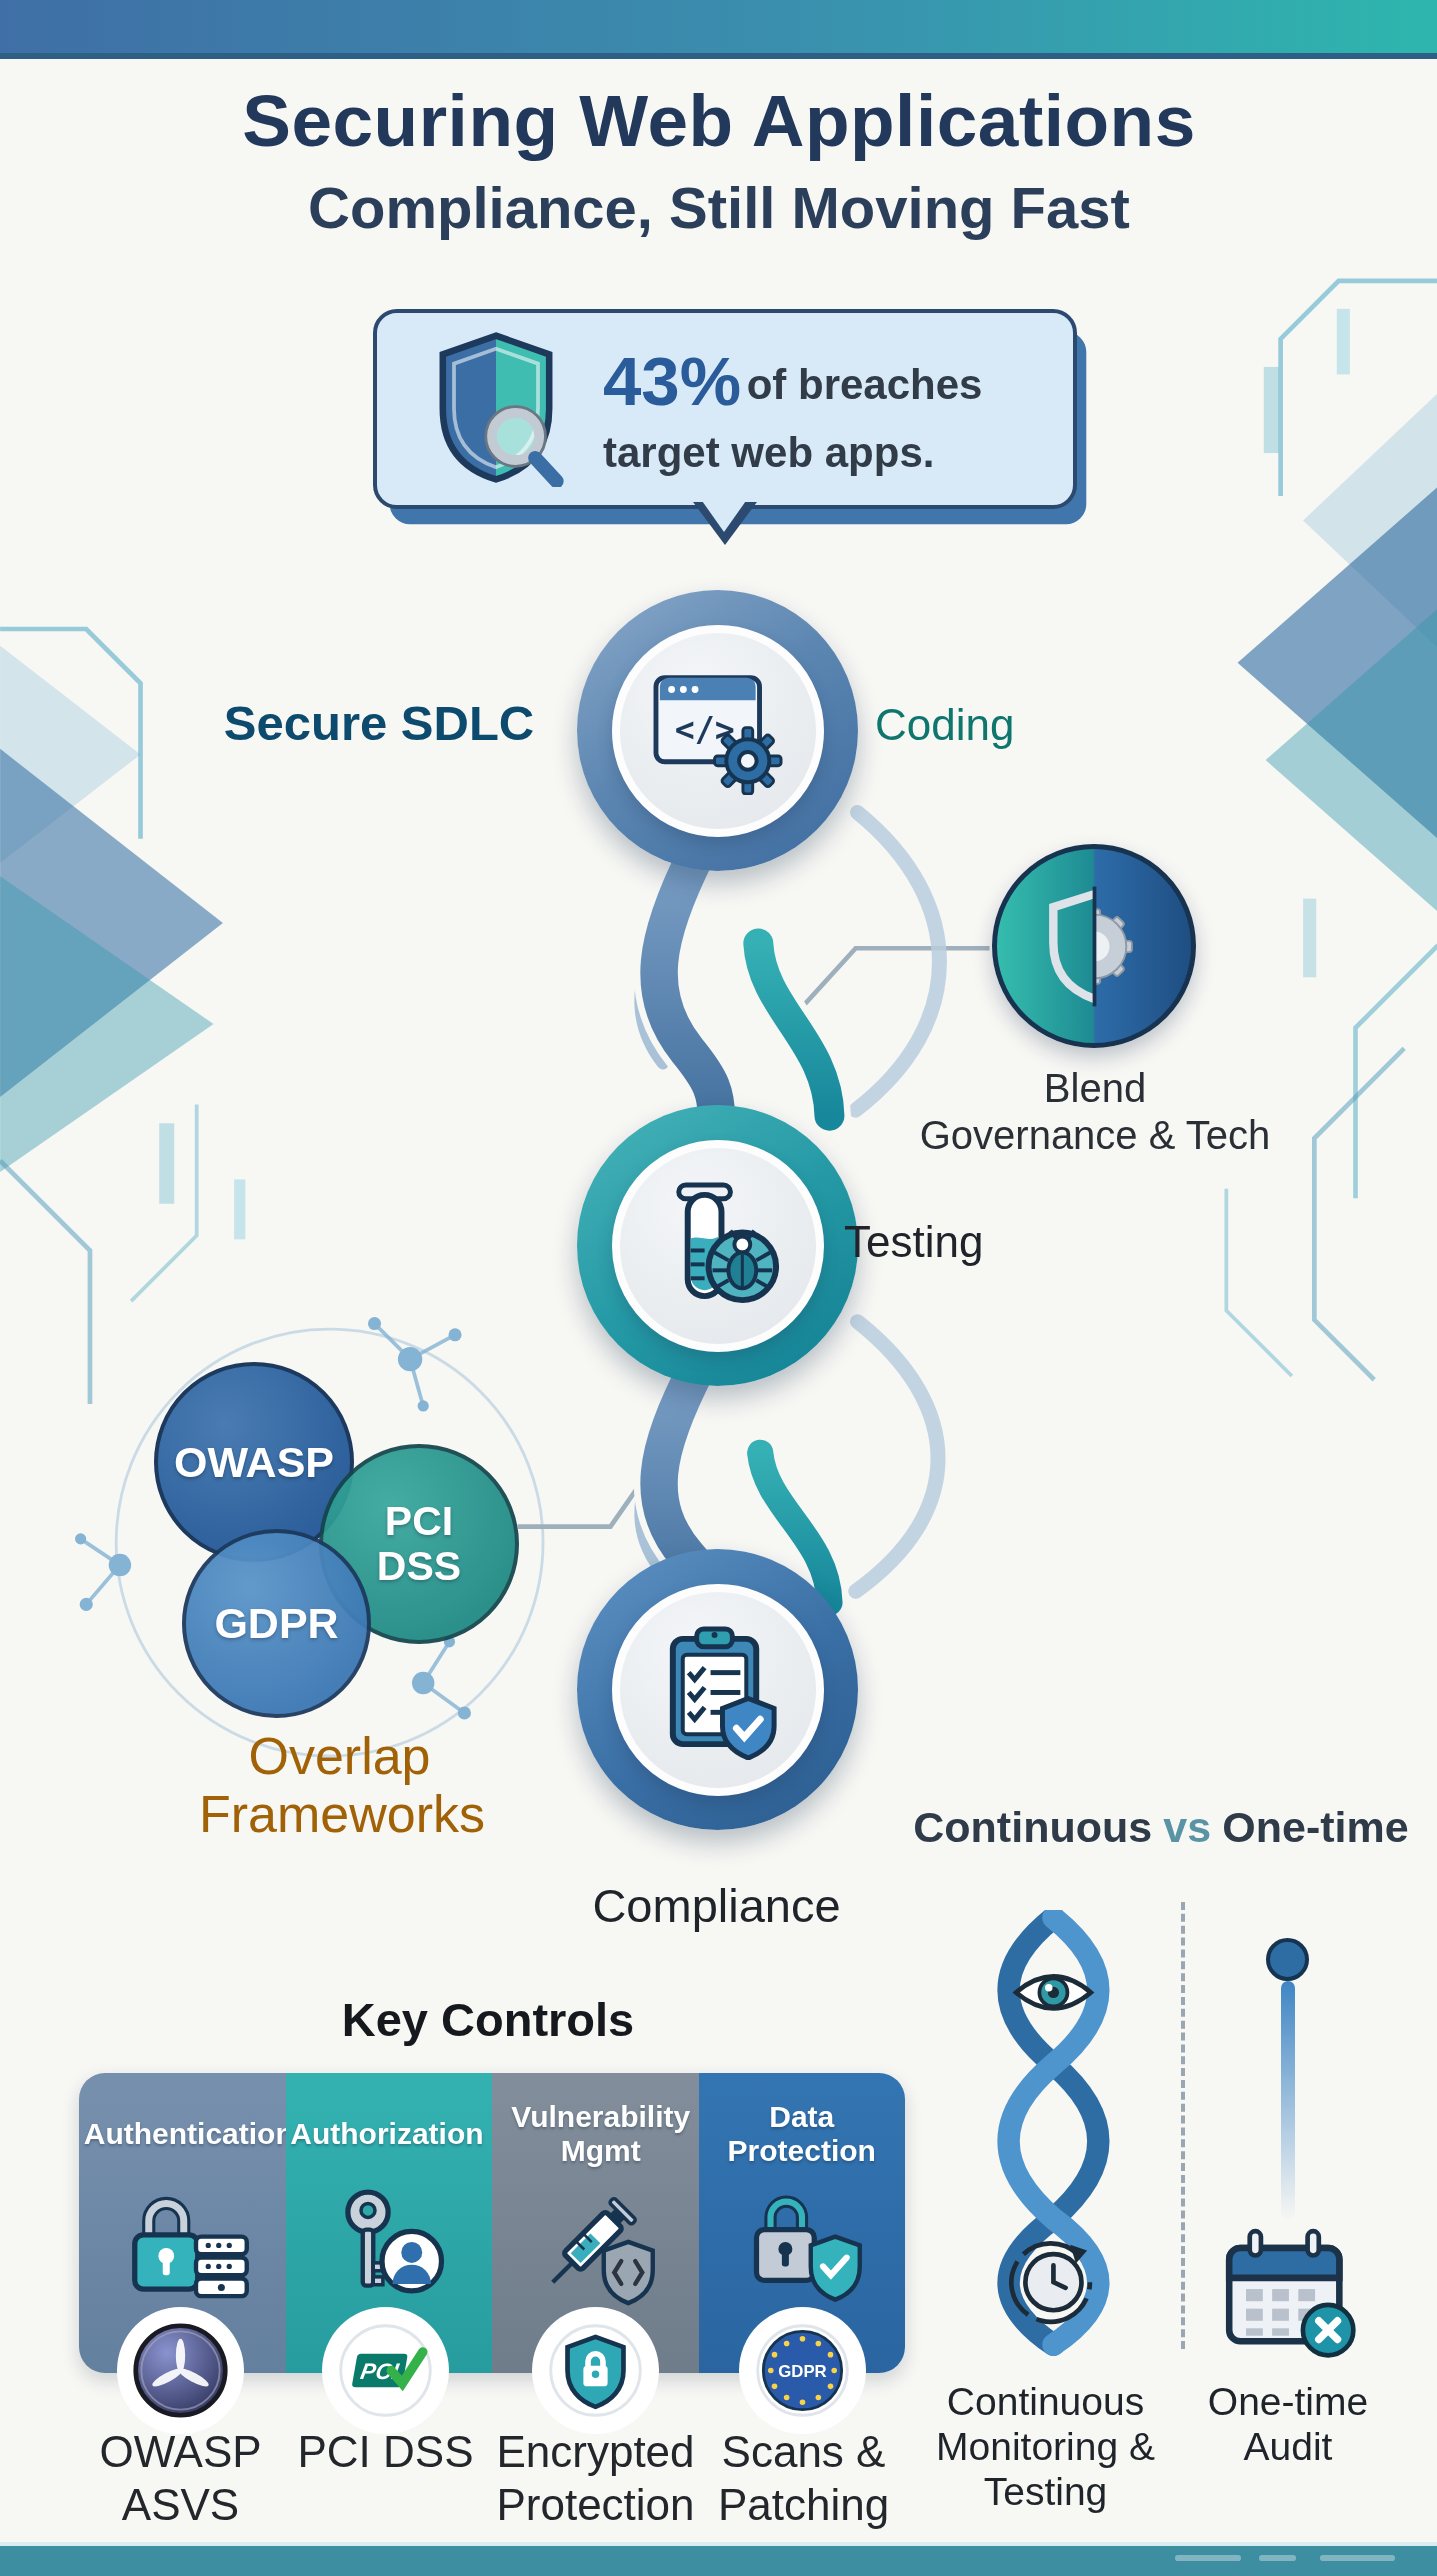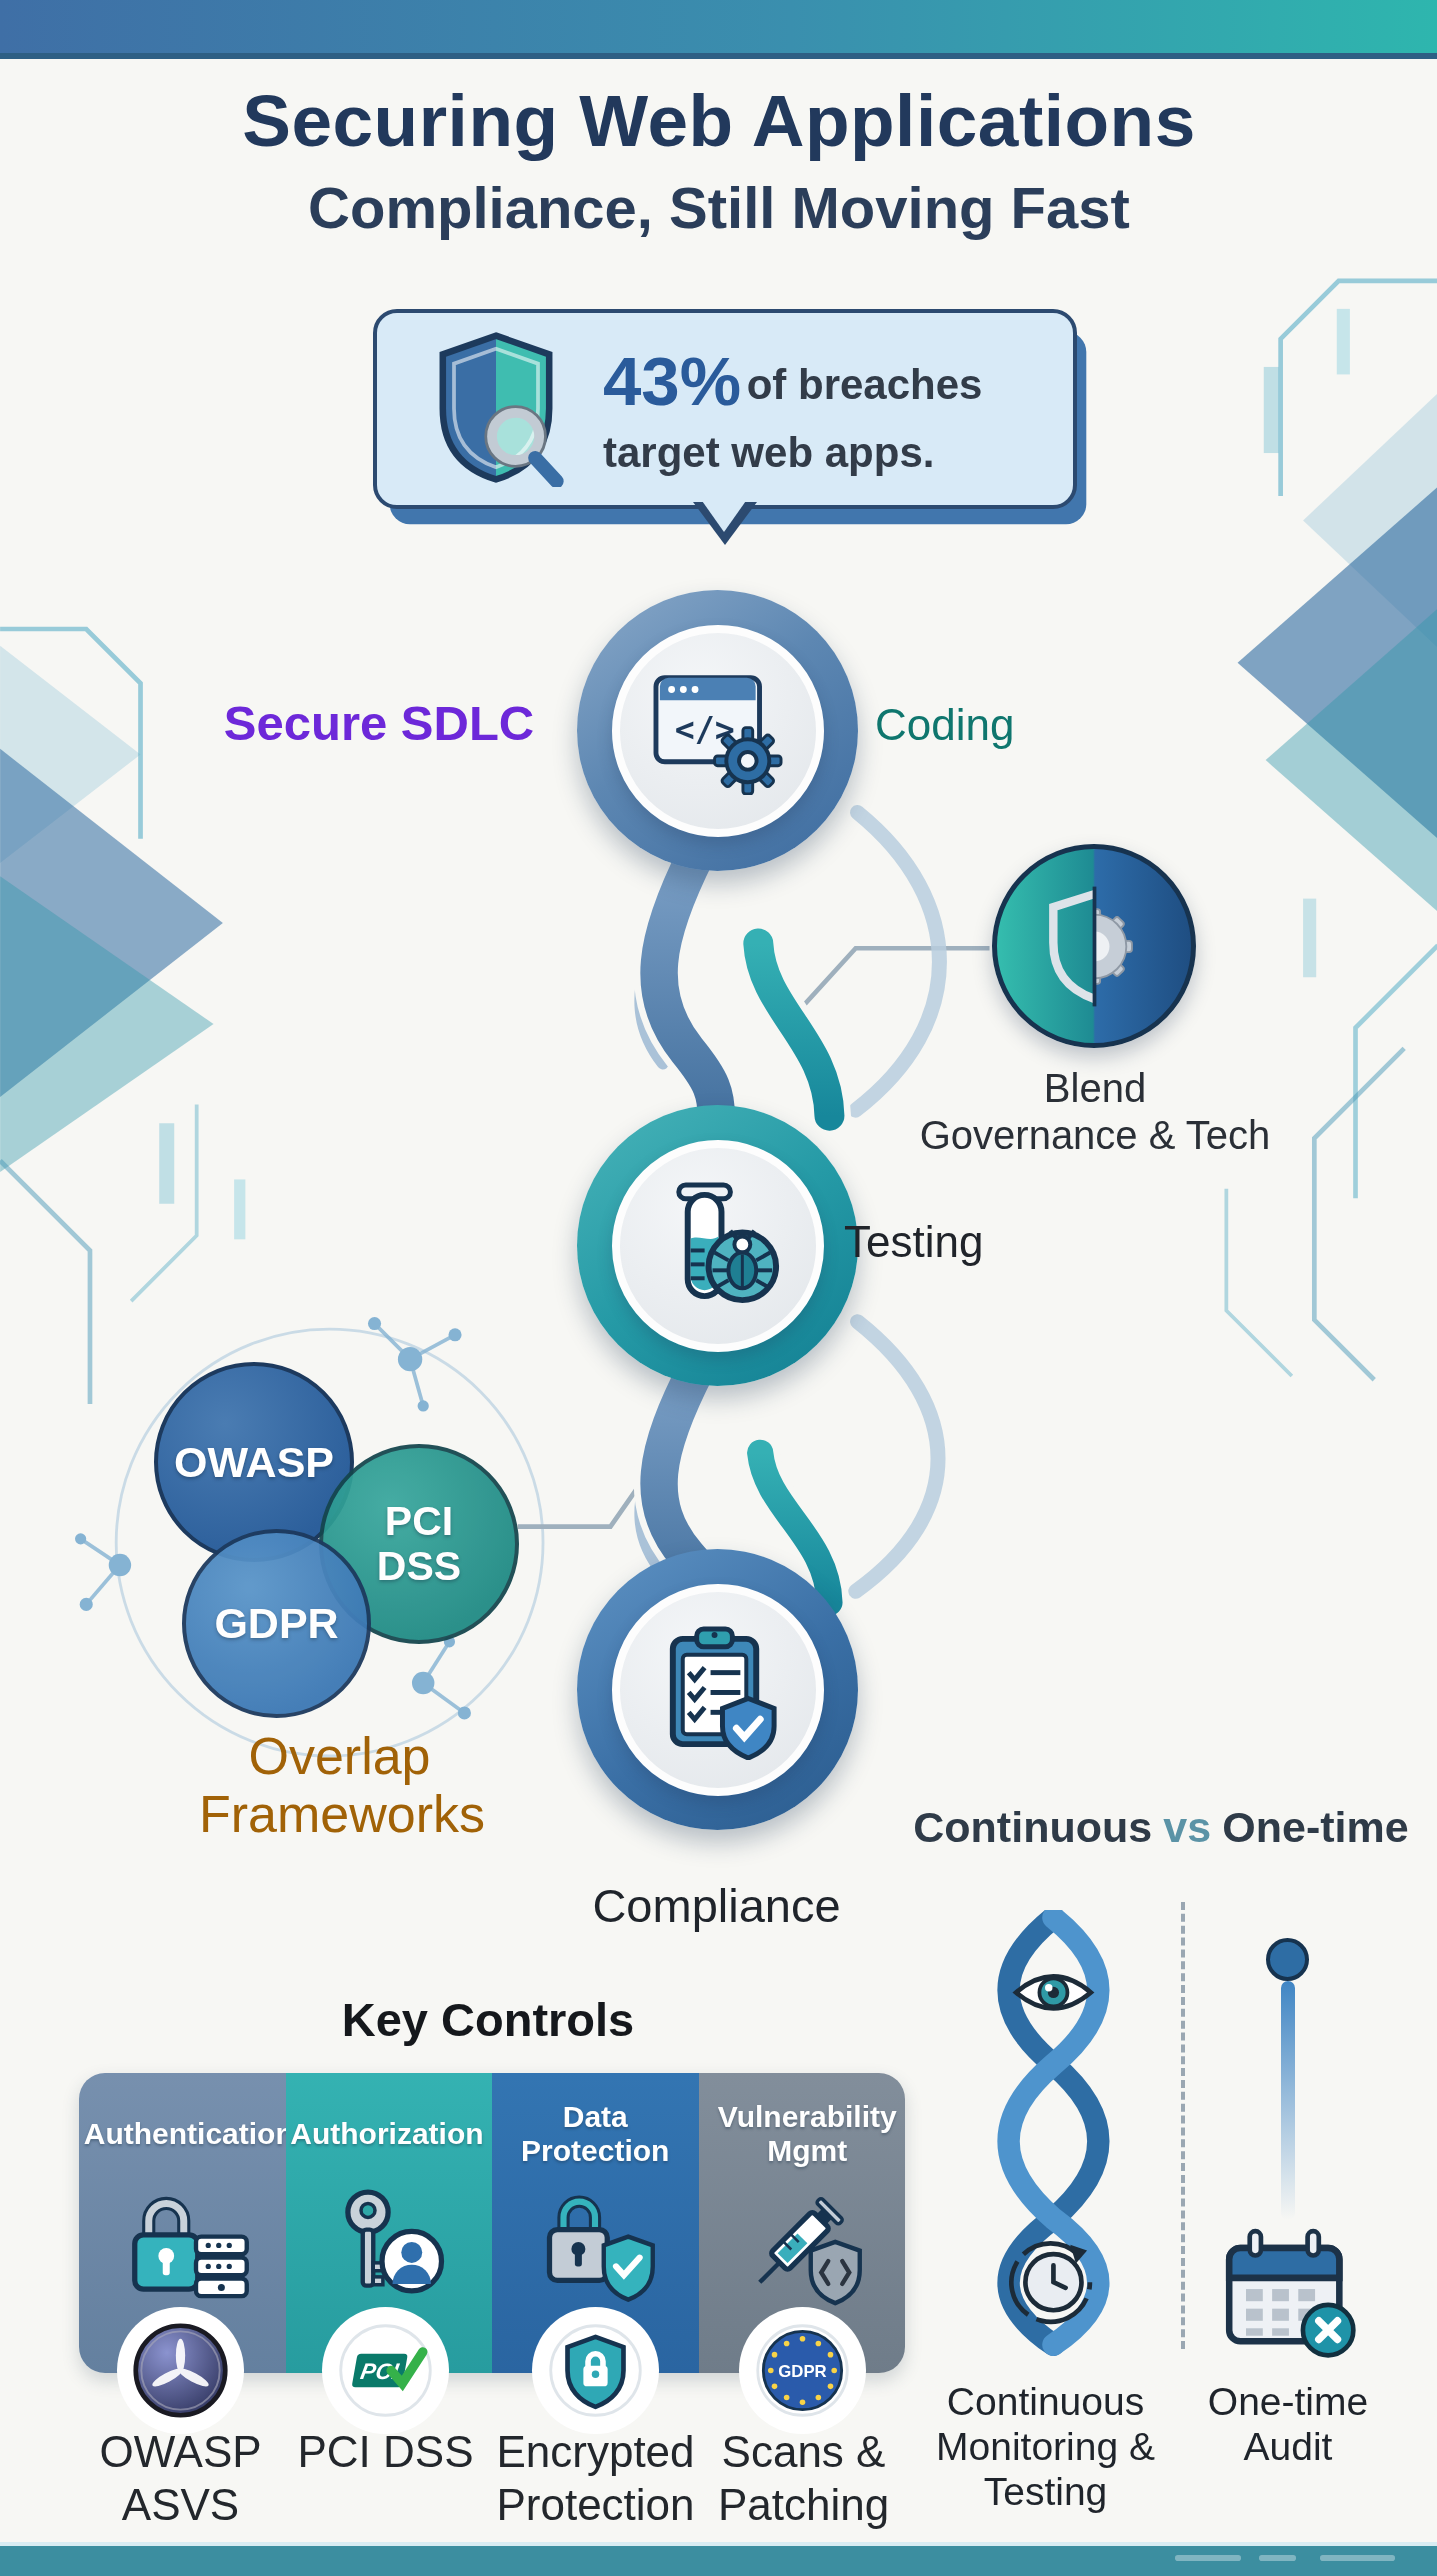--- a/index.html
+++ b/index.html
@@ -36,21 +36,21 @@
     box-shadow:0 13px 24px rgba(26,49,80,.28);}
   .ring-blue {background:linear-gradient(145deg,#8aa9c9 0%,#5d87b2 45%,#3c6b9f 100%);}
   .ring-teal {background:linear-gradient(145deg,#49b4b9 0%,#259aa6 50%,#127e92 100%);}
   .ring-blue2{background:linear-gradient(145deg,#5f93c4 0%,#3a6fa5 55%,#2a5b8d 100%);}
   .ring-inner{position:absolute;left:35px;top:35px;width:212px;height:212px;border-radius:50%;
     background:radial-gradient(circle at 40% 30%,#f4f6f8,#e2e6ea);
     border:8.4px solid #fdfdfd;box-sizing:border-box;
     box-shadow:0 7.5px 15px rgba(30,50,80,.22);display:flex;align-items:center;justify-content:center;}
   
   .lbl{position:absolute;z-index:8;}
-  .lbl-sdlc{left:215px;top:695px;width:328px;text-align:center;font-size:49px;font-weight:700;color:#6d28d9;}
+  .lbl-sdlc{left:215px;top:695px;width:328px;text-align:center;font-size:49px;font-weight:700;color:#0c4a6e;}
   .lbl-coding{left:875px;top:700px;width:206px;font-size:44px;font-weight:500;color:#0f766e;}
   .lbl-testing{left:844px;top:1217px;width:206px;font-size:44px;font-weight:500;color:#20242a;}
   .lbl-compliance{left:562px;top:1878px;width:309px;text-align:center;font-size:47px;font-weight:500;color:#1f242b;}
   .blend-circle{position:absolute;left:992px;top:844px;width:204px;height:204px;border-radius:50%;z-index:5;
     border:5.6px solid #17334f;box-sizing:border-box;
     background:linear-gradient(90deg,#35bdae 0%,#1e8b93 49.5%,#2d6ca9 50.5%,#1f4e82 100%);
     box-shadow:0 9.4px 19px rgba(26,49,80,.25);display:flex;align-items:center;justify-content:center;}
   .lbl-blend{left:889px;top:1065px;width:412px;text-align:center;font-size:40px;font-weight:500;color:#2a2f36;line-height:1.18;}
   
   .venn-circle{position:absolute;border-radius:50%;display:flex;align-items:center;justify-content:center;
@@ -425,52 +425,52 @@
           <circle cx="56" cy="40" r="8" fill="#2fa8a8" stroke="#16334f" stroke-width="4"></circle>
           <rect x="50" y="62" width="12" height="64" rx="4" fill="#c9d2da" stroke="#16334f" stroke-width="5"></rect>
           <rect x="62" y="100" width="15" height="9" fill="#c9d2da" stroke="#16334f" stroke-width="4"></rect>
           <rect x="62" y="116" width="11" height="9" fill="#c9d2da" stroke="#16334f" stroke-width="4"></rect>
           <circle cx="106" cy="98" r="34" fill="#ffffff" stroke="#16334f" stroke-width="6"></circle>
           <circle cx="106" cy="88" r="12" fill="#2f6fad"></circle>
           <path d="M84,124 a22,22 0 0 1 44,0 Z" fill="#2f6fad"></path>
         </svg>
       </span>
     </div>
-    <div class="kc-col" style="background:linear-gradient(180deg,#3375b2,#2a65a1);">
-      <div class="kc-head" style="width:178px;">Data Protection</div>
-      <span>
-        <svg width="140" height="136" viewBox="0 0 160 150">
-          <path d="M44,66 V48 a18,18 0 0 1 36,0 V66" fill="none" stroke="#16334f" stroke-width="14"></path>
-          <path d="M44,66 V48 a18,18 0 0 1 36,0 V66" fill="none" stroke="#35b3bd" stroke-width="7"></path>
-          <rect x="28" y="62" width="66" height="58" rx="9" fill="#c3ccd6" stroke="#16334f" stroke-width="6"></rect>
-          <circle cx="61" cy="84" r="8" fill="#16334f"></circle>
-            <rect x="57" y="88" width="8" height="16" rx="3" fill="#16334f"></rect>
-          <path d="M118,70 L146,80 V104 C146,124 134,136 118,142 C102,136 90,124 90,104 V80 Z" fill="#35b3bd" stroke="#16334f" stroke-width="5"></path>
-          <path d="M104,104 l9 10 l18 -20" fill="none" stroke="#ffffff" stroke-width="7" stroke-linecap="round"></path>
-        </svg>
-      </span>
-    </div>
     <div class="kc-col" style="background:linear-gradient(180deg,#828e9b,#6f7c89);">
       <div class="kc-head" style="width:168px;">Vulnerability Mgmt</div>
       <span>
         <svg width="140" height="136" viewBox="0 0 160 150">
           <g transform="rotate(-45 72 72)">
             <line x1="8" y1="79" x2="40" y2="79" stroke="#16334f" stroke-width="5"></line>
             <rect x="40" y="64" width="68" height="28" rx="4" fill="#ffffff" stroke="#16334f" stroke-width="6"></rect>
             <rect x="46" y="70" width="32" height="16" fill="#3aaebc"></rect>
             <line x1="60" y1="66" x2="60" y2="78" stroke="#16334f" stroke-width="3"></line>
             <line x1="72" y1="66" x2="72" y2="78" stroke="#16334f" stroke-width="3"></line>
             <rect x="108" y="70" width="10" height="16" fill="#16334f"></rect>
             <rect x="118" y="60" width="8" height="36" rx="3" fill="#c3ccd6" stroke="#16334f" stroke-width="4"></rect>
           </g>
           <path d="M118,76 L146,86 V108 C146,128 134,140 118,146 C102,140 90,128 90,108 V86 Z" fill="#9aa6b2" stroke="#16334f" stroke-width="5"></path>
           <path d="M110,98 L102,111 L110,124 M126,98 L134,111 L126,124" fill="none" stroke="#2b3440" stroke-width="5" stroke-linecap="round"></path>
         </svg>
       </span>
     </div>
+    <div class="kc-col" style="background:linear-gradient(180deg,#3375b2,#2a65a1);">
+      <div class="kc-head" style="width:178px;">Data Protection</div>
+      <span>
+        <svg width="140" height="136" viewBox="0 0 160 150">
+          <path d="M44,66 V48 a18,18 0 0 1 36,0 V66" fill="none" stroke="#16334f" stroke-width="14"></path>
+          <path d="M44,66 V48 a18,18 0 0 1 36,0 V66" fill="none" stroke="#35b3bd" stroke-width="7"></path>
+          <rect x="28" y="62" width="66" height="58" rx="9" fill="#c3ccd6" stroke="#16334f" stroke-width="6"></rect>
+          <circle cx="61" cy="84" r="8" fill="#16334f"></circle>
+            <rect x="57" y="88" width="8" height="16" rx="3" fill="#16334f"></rect>
+          <path d="M118,70 L146,80 V104 C146,124 134,136 118,142 C102,136 90,124 90,104 V80 Z" fill="#35b3bd" stroke="#16334f" stroke-width="5"></path>
+          <path d="M104,104 l9 10 l18 -20" fill="none" stroke="#ffffff" stroke-width="7" stroke-linecap="round"></path>
+        </svg>
+      </span>
+    </div>
   </div>
 
   <div class="kc-notch" style="left:117px;"></div>
   <div class="kc-notch" style="left:322px;"></div>
   <div class="kc-notch" style="left:532px;"></div>
   <div class="kc-notch" style="left:739px;"></div>
 
   <div class="kc-badge" style="left:132px;">
     <svg width="97" height="97" viewBox="0 0 104 104">
       <defs>

